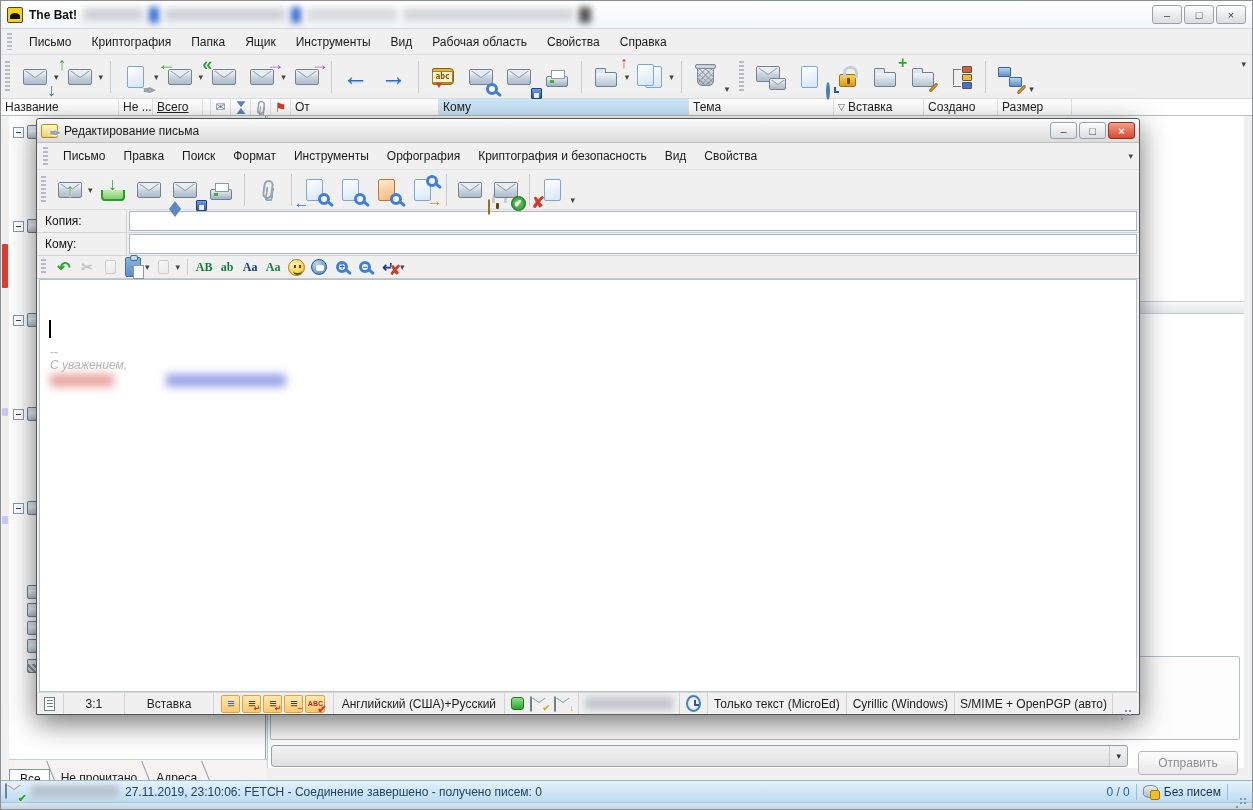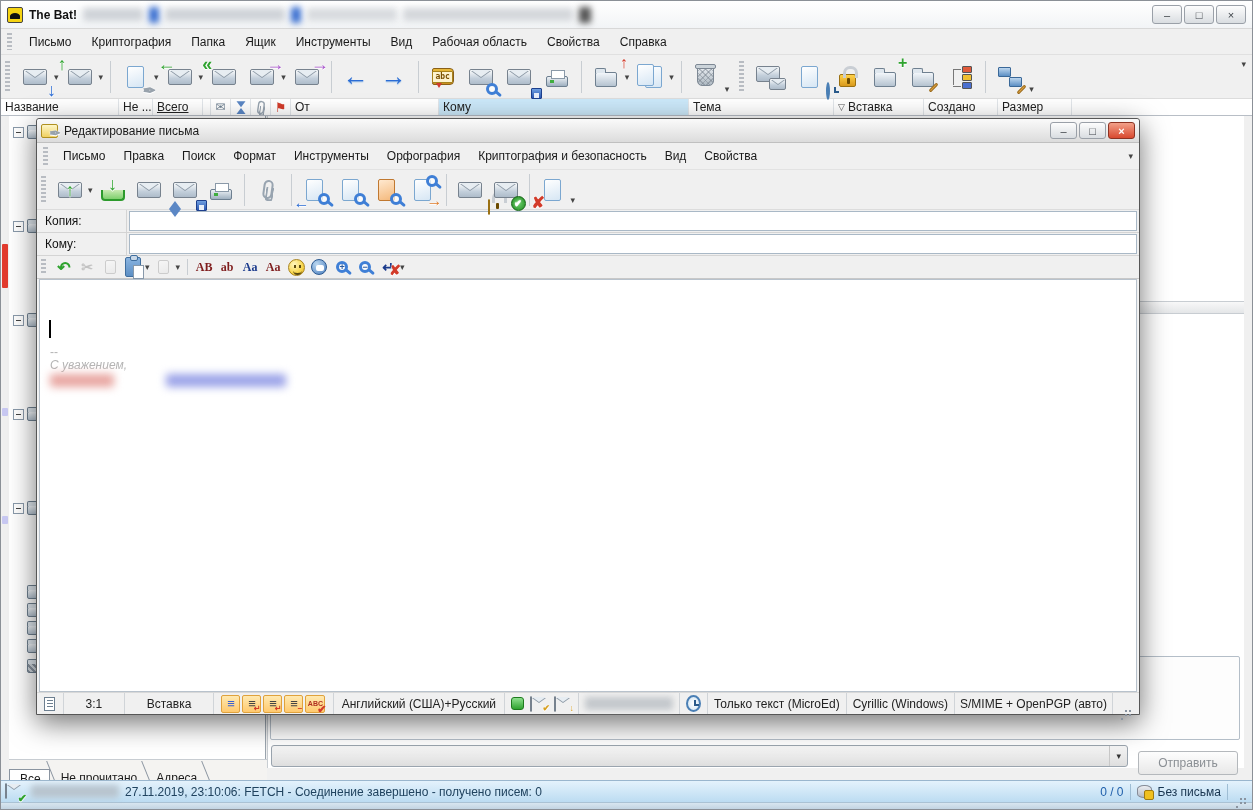--- a/index.html
+++ b/index.html
@@ -144,21 +144,21 @@
   .fbtn { width:17px; height:17px; border:1px solid #8fa8c0; border-radius:3px; background:linear-gradient(#fdfdfd,#dfe7ef); display:flex; align-items:center; justify-content:center; font-size:10px; color:#3a6fb0; font-weight:bold; }
   .fbtn.blue { background:linear-gradient(#cfe4f6,#8fbce4); }
   .chevdown { transform:rotate(90deg); display:inline-block; letter-spacing:-2px; }
   .abook { position:relative; width:12px; height:11px; background:linear-gradient(#e8f2fa,#9cc4e8); border:1px solid #3a6898; border-radius:1px; }
   .abook::after { content:""; position:absolute; left:2px; top:2px; width:3px; height:3px; border-radius:50%; background:#e09030; box-shadow:0 4px 0 -1px #777; }
 
   .fmtbar { height:23px; background:#f0f0f0; display:flex; align-items:center; gap:1px; padding:0 4px; border-bottom:1px solid #c8c8c8; }
   .fmtbtn { min-width:22px; height:20px; display:flex; align-items:center; justify-content:center; border-radius:2px; position:relative; padding:0 2px; font-weight:bold; }
   .fsep { width:1px; height:16px; background:#c8cdd2; margin:0 4px; }
   .dis { opacity:.45; filter:grayscale(1); }
-  .casebtn { font:bold 12px "Liberation Serif",serif; color:#7f1d1d; }
+  .casebtn { font:bold 12px "Liberation Serif",serif; color:#15803d; }
 
   .cbody { flex:1; background:#fff; border:1px solid #b8c2cc; margin:0 2px; padding:6px 10px; font:13px/16px "DejaVu Sans Mono",monospace; color:#000; position:relative; overflow:hidden; }
   .caret { position:absolute; left:9px; top:40px; width:2px; height:18px; background:#000; }
   .sig { position:absolute; left:10px; top:66px; font:12px/13px "Liberation Sans",sans-serif; color:#b4b4b4; }
   .sig .it { font-style:italic; }
   .blurline { height:13px; border-radius:2px; filter:blur(4px); }
 
   .cstatus { height:22px; background:#f0f0f0; border-top:1px solid #d8d8d8; display:flex; align-items:center; font-size:12px; color:#222; }
   .scell { height:100%; display:flex; align-items:center; justify-content:center; border-right:1px solid #d0d4d8; padding:0 6px; white-space:nowrap; }
   .docic { width:11px; height:14px; border:1px solid #6d7f90; background:#fff; position:relative; }
@@ -423,21 +423,21 @@
       </div>
     </div>
 
     <div class="statusbar">
       <span style="position:relative;width:20px;height:16px;"><span class="env sm"></span><span class="ov br" style="font-size:11px;color:#2fa32f;">✔</span></span>
       <span class="blurchip" style="width:88px;background:#b8c4ce;margin:0 6px;"></span>
       <span style="color:#20435f;">27.11.2019, 23:10:06: FETCH - Соединение завершено - получено писем: 0</span>
       <span style="margin-left:auto;color:#1f5faa;">0 / 0</span>
       <span class="ssep"></span>
       <span class="cyl"></span>
-      <span style="margin-left:6px;">Без письма</span>
+      <span style="margin-left:6px;">Без писем</span>
       <span class="ssep"></span>
       <span class="grip"></span>
     </div>
     <div class="bottomedge"></div>
   </div>
 
   <div class="composewin">
 
     <div class="ctitle">
       <span class="cico">

